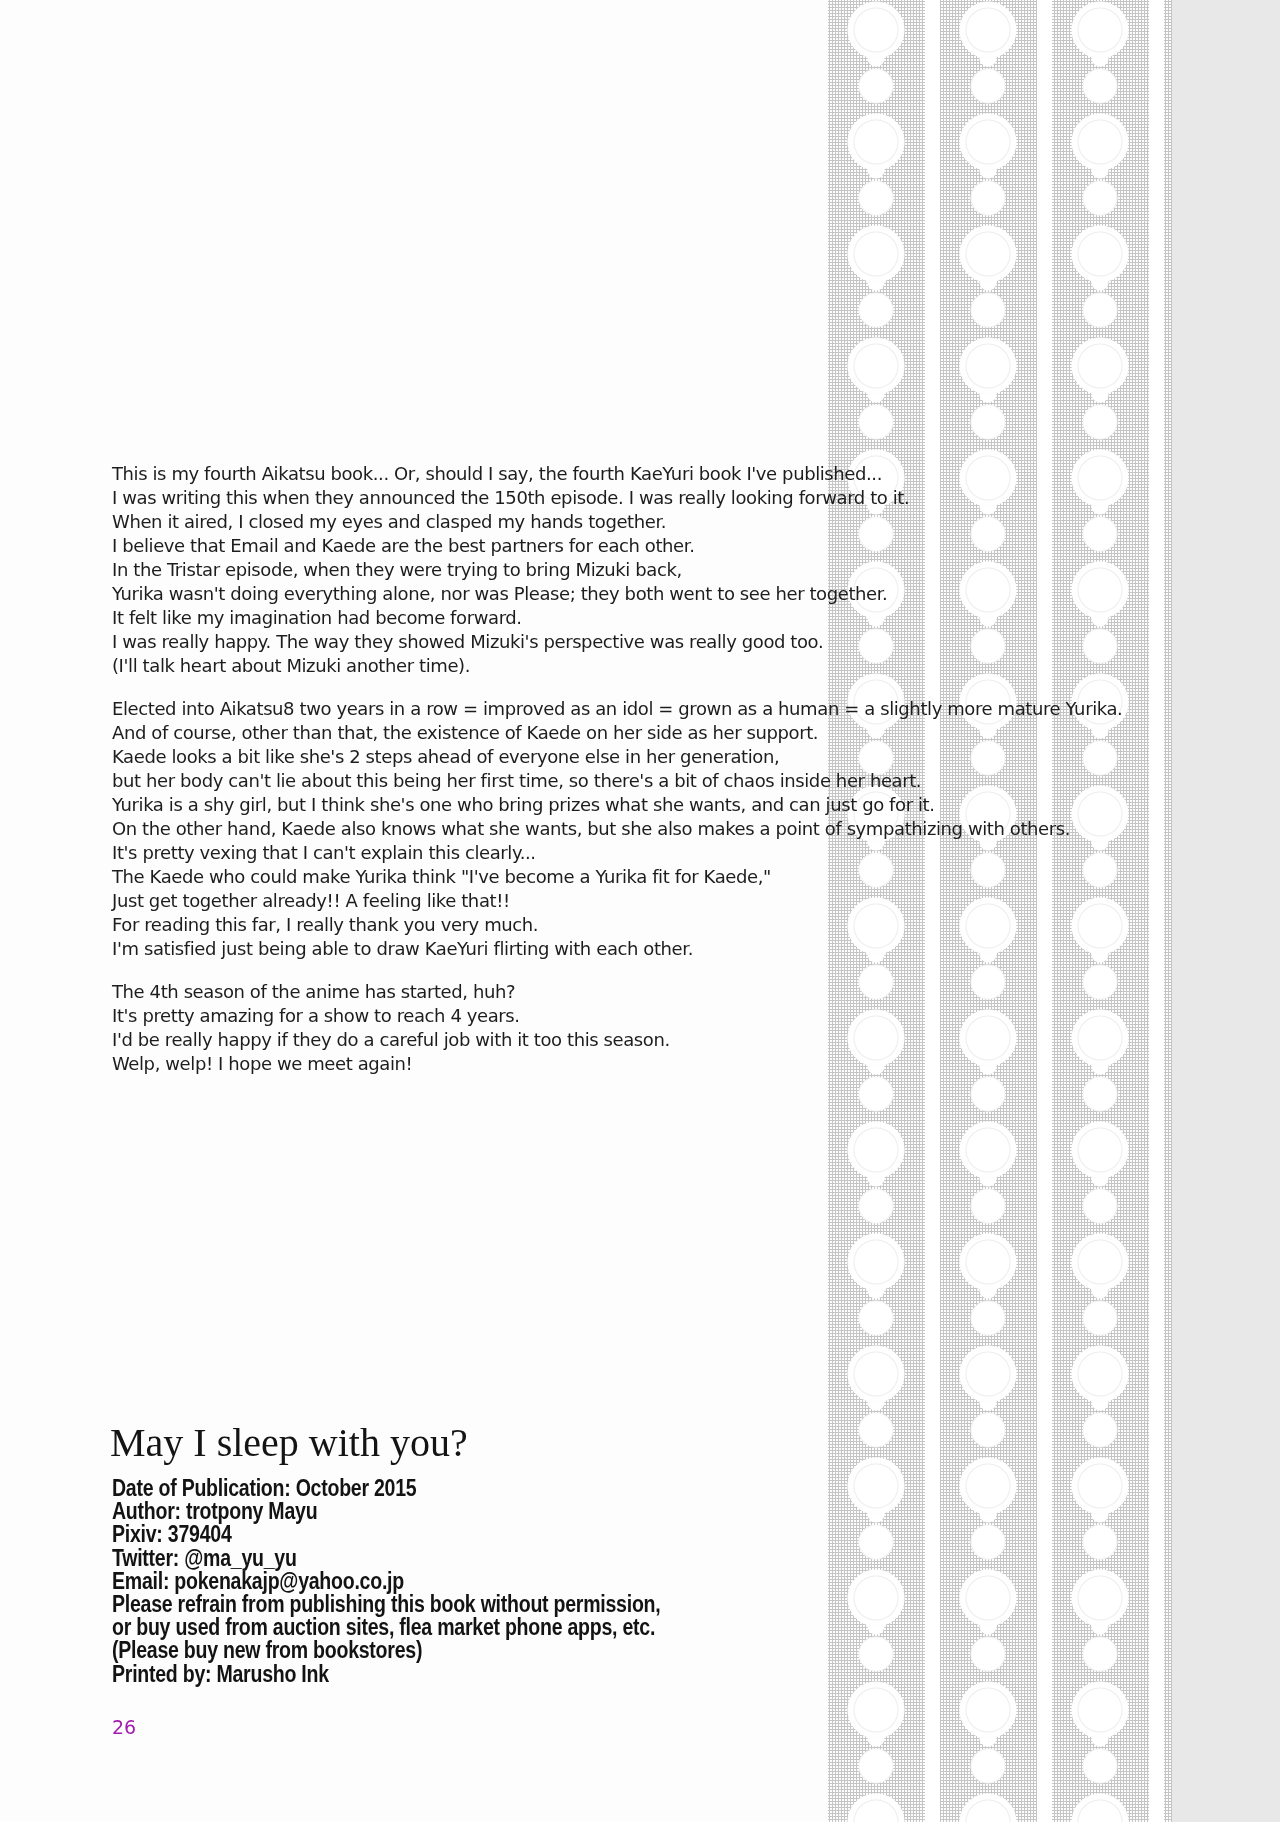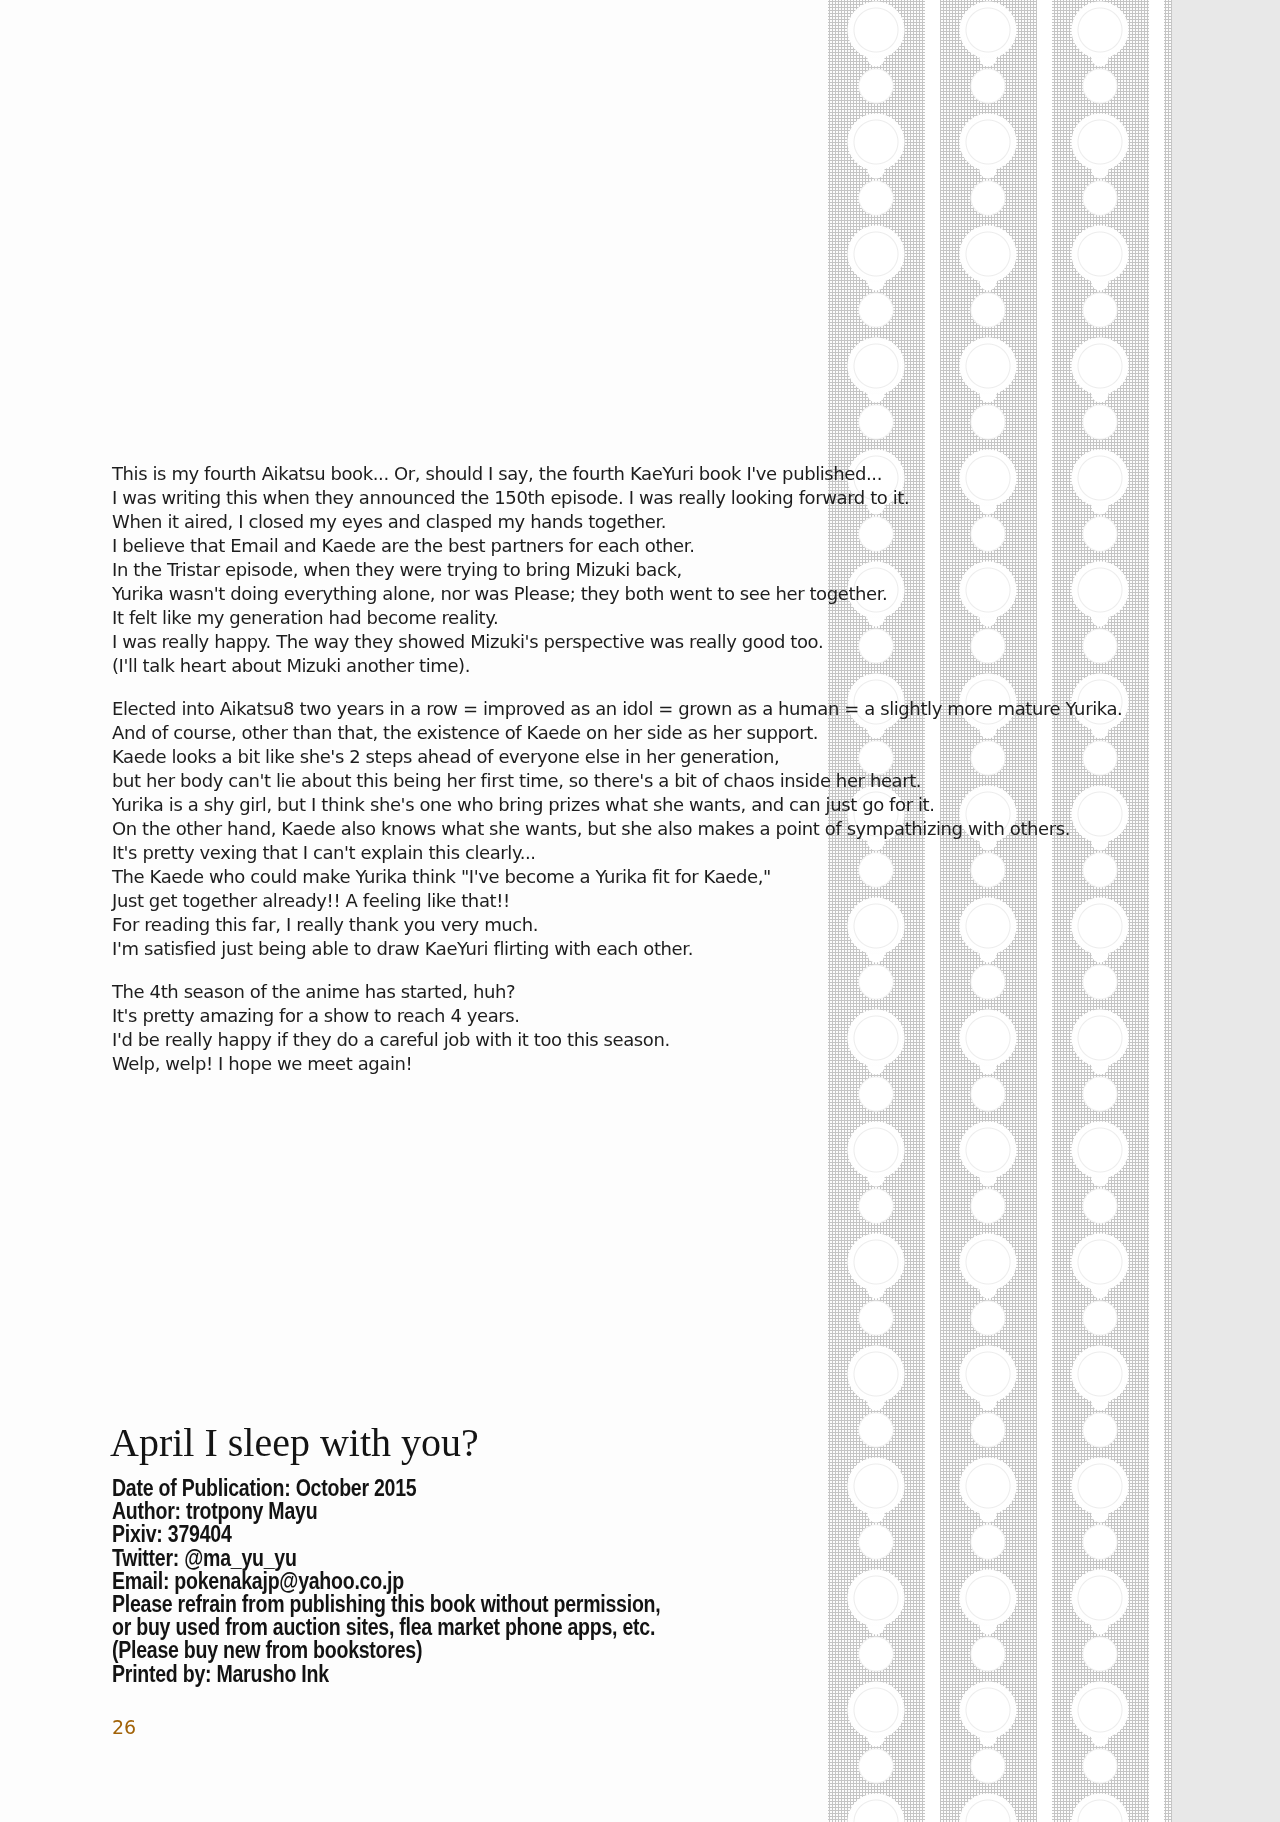--- a/index.html
+++ b/index.html
@@ -79,39 +79,39 @@
     transform: scaleX(0.85);
     transform-origin: left top;
   }
   .colophon .line { white-space: nowrap; }
   .page-number {
     position: absolute;
     left: 112px;
     top: 1716px;
     z-index: 2;
     font-size: 19px;
-    color: #a16207;
+    color: #a21caf;
   }
 </style>
 </head>
 <body>
 
 <div class="page">
 
   <div class="lace"></div>
 
   <div class="afterword">
     <div class="para">
       <div class="line">This is my fourth Aikatsu book... Or, should I say, the fourth KaeYuri book I've published...</div>
       <div class="line">I was writing this when they announced the 150th episode. I was really looking forward to it.</div>
       <div class="line">When it aired, I closed my eyes and clasped my hands together.</div>
       <div class="line">I believe that Email and Kaede are the best partners for each other.</div>
       <div class="line">In the Tristar episode, when they were trying to bring Mizuki back,</div>
       <div class="line">Yurika wasn't doing everything alone, nor was Please; they both went to see her together.</div>
-      <div class="line">It felt like my generation had become reality.</div>
+      <div class="line">It felt like my imagination had become forward.</div>
       <div class="line">I was really happy. The way they showed Mizuki's perspective was really good too.</div>
       <div class="line">(I'll talk heart about Mizuki another time).</div>
     </div>
     <div class="para">
       <div class="line">Elected into Aikatsu8 two years in a row = improved as an idol = grown as a human = a slightly more mature Yurika.</div>
       <div class="line">And of course, other than that, the existence of Kaede on her side as her support.</div>
       <div class="line">Kaede looks a bit like she's 2 steps ahead of everyone else in her generation,</div>
       <div class="line">but her body can't lie about this being her first time, so there's a bit of chaos inside her heart.</div>
       <div class="line">Yurika is a shy girl, but I think she's one who bring prizes what she wants, and can just go for it.</div>
       <div class="line">On the other hand, Kaede also knows what she wants, but she also makes a point of sympathizing with others.</div>
@@ -122,21 +122,21 @@
       <div class="line">I'm satisfied just being able to draw KaeYuri flirting with each other.</div>
     </div>
     <div class="para">
       <div class="line">The 4th season of the anime has started, huh?</div>
       <div class="line">It's pretty amazing for a show to reach 4 years.</div>
       <div class="line">I'd be really happy if they do a careful job with it too this season.</div>
       <div class="line">Welp, welp! I hope we meet again!</div>
     </div>
   </div>
 
-  <div class="book-title">April I sleep with you?</div>
+  <div class="book-title">May I sleep with you?</div>
 
   <div class="colophon">
     <div class="line">Date of Publication: October 2015</div>
     <div class="line">Author: trotpony Mayu</div>
     <div class="line">Pixiv: 379404</div>
     <div class="line">Twitter: @ma_yu_yu</div>
     <div class="line">Email: pokenakajp@yahoo.co.jp</div>
     <div class="line">Please refrain from publishing this book without permission,</div>
     <div class="line">or buy used from auction sites, flea market phone apps, etc.</div>
     <div class="line">(Please buy new from bookstores)</div>

